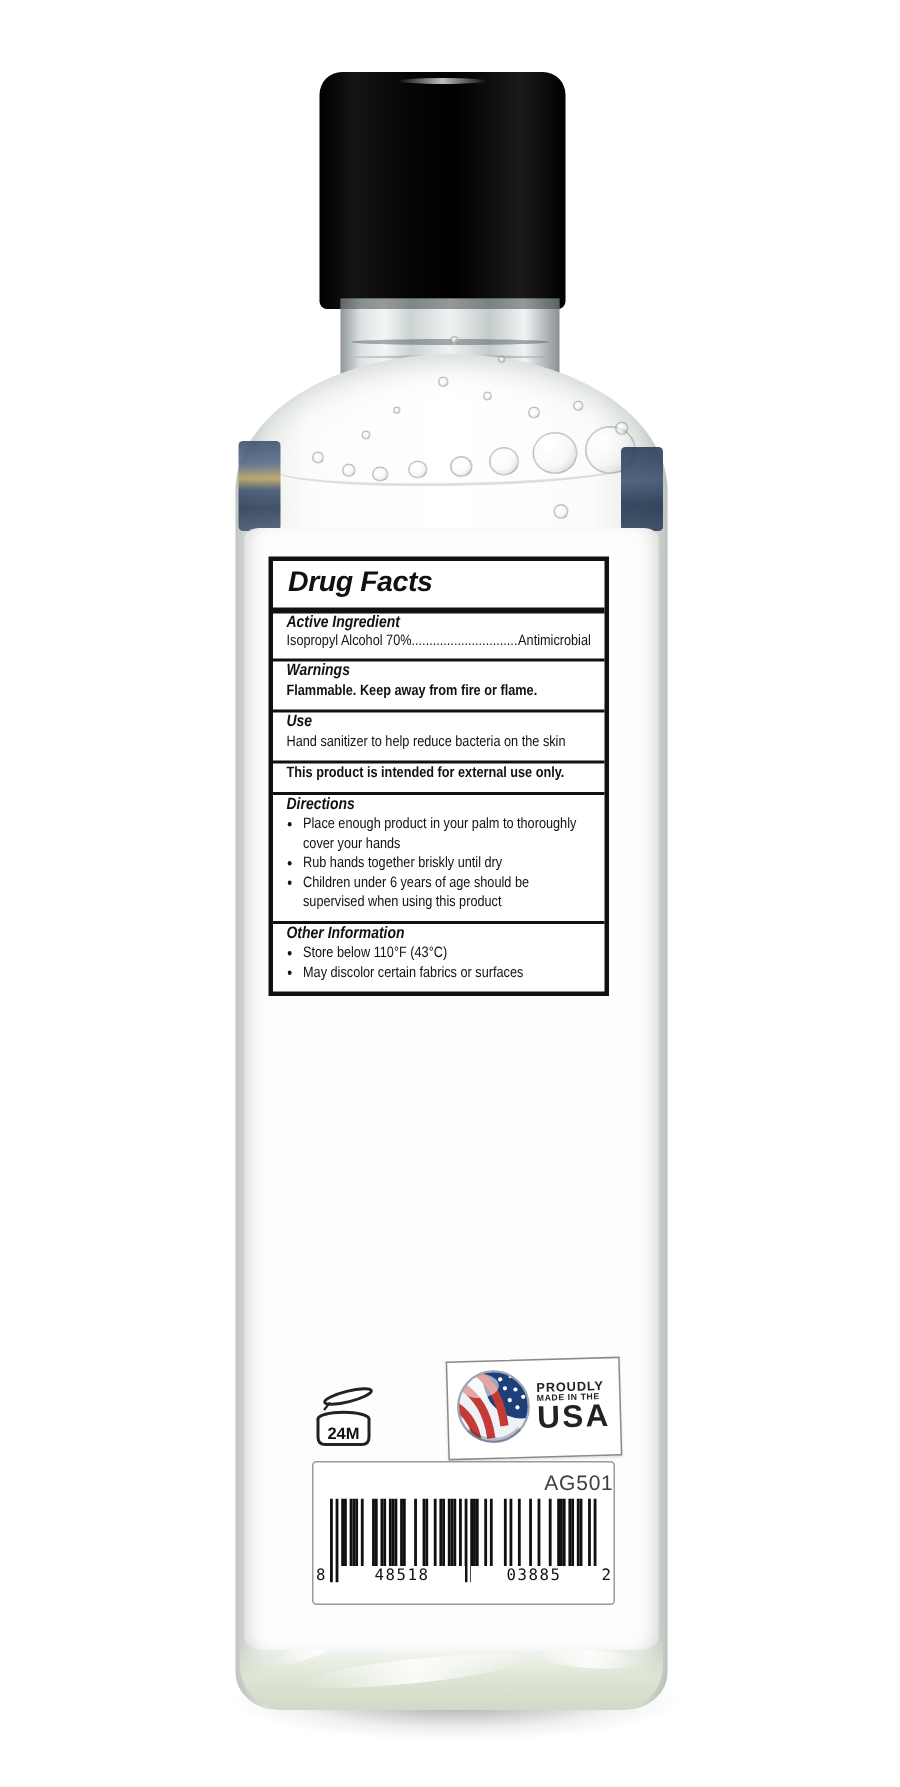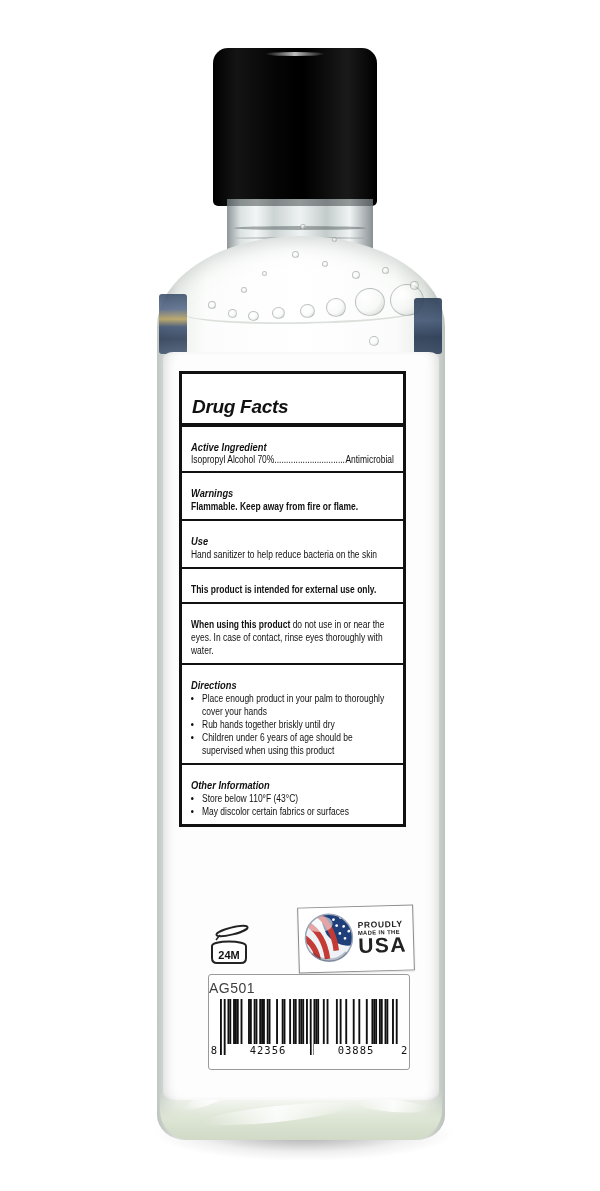--- a/index.html
+++ b/index.html
@@ -49,22 +49,22 @@
   .streak { position:absolute; border-radius:50%;
     background:linear-gradient(90deg, rgba(255,255,255,0), rgba(255,255,255,.85), rgba(255,255,255,0)); }
 
   
   .label { position:absolute; left:163px; top:352px; width:276px; height:748px; background:#fdfdfd;
     border-radius:10px 10px 12px 12px / 7px 7px 9px 9px;
     box-shadow:inset 10px 0 14px -10px rgba(0,0,0,.20), inset -10px 0 14px -10px rgba(0,0,0,.20); }
 
   
   .df { position:absolute; left:16px; top:19px; width:227px; border:3px solid #111; background:#fff; color:#111; }
-  .df-title { font-size:19px; font-weight:bold; font-style:italic; padding:22px 10px 5px; border-bottom:4px solid #111; letter-spacing:-.3px; }
-  .sec { padding:14px 9px 6px; border-top:2px solid #111; }
+  .df-title { font-size:19px; font-weight:bold; font-style:italic; padding:4px 10px 5px; border-bottom:4px solid #111; letter-spacing:-.3px; }
+  .sec { padding:0 9px 6px; border-top:2px solid #111; }
   .sec.first { border-top:none; }
   .cx { width:118%; transform:scaleX(.847); transform-origin:0 0; }
   .h { font-size:11px; font-weight:bold; font-style:italic; margin-bottom:1px; }
   .t { font-size:10px; line-height:1.3; }
   .t b { font-weight:bold; }
   .row { display:flex; align-items:baseline; font-size:10px; }
   .leader { flex:1; overflow:hidden; white-space:nowrap; font-size:10px; }
   .leader::after { content:"....................................................................."; }
   ul.bl { list-style:disc; padding-left:13px; font-size:10px; line-height:1.3; }
   ul.bl li { margin:0; }
@@ -79,21 +79,21 @@
     transform:rotate(-1.6deg); display:flex; align-items:center; padding:4px 5px; gap:4px;
     box-shadow:0 1px 2px rgba(0,0,0,.12); }
   .usa-txt { color:#222; line-height:1.05; }
   .usa-l1 { font-size:8.5px; font-weight:bold; letter-spacing:.6px; }
   .usa-l2 { font-size:5.8px; font-weight:bold; letter-spacing:.4px; }
   .usa-l3 { font-size:21px; font-weight:bold; letter-spacing:1.5px; margin-top:-1px; }
 
   
   .bcbox { position:absolute; left:45px; top:622px; width:202px; height:96px; border:1.5px solid #9a9a9a; border-radius:3px;
     background:#fff; }
-  .pcode { text-align:left; font-size:14px; color:#3f3f3f; letter-spacing:.5px; margin-top:5px; }
+  .pcode { text-align:right; font-size:14px; color:#3f3f3f; letter-spacing:.5px; margin-top:5px; }
   .barcode { position:relative; width:178px; height:56px; margin:3px auto 0; }
   .bc-g { position:absolute; bottom:-1px; height:12px; background:#fff; text-align:center;
     font-family:"DejaVu Sans Mono", monospace; font-size:10.5px; line-height:12px; color:#111; letter-spacing:1px; }
   .bc-g1 { left:6px; width:84px; }
   .bc-g2 { left:94px; width:84px; }
   .bc-d { position:absolute; bottom:-1px; font-family:"DejaVu Sans Mono", monospace; font-size:10.5px; line-height:12px; color:#111; }
   .bc-d0 { right:100%; margin-right:3px; }
   .bc-dc { left:100%; margin-left:3px; }
 </style>
 </head>
@@ -167,27 +167,20 @@
           <div class="t">Hand sanitizer to help reduce bacteria on the skin</div>
         </div>
       </div>
 
       <div class="sec">
         <div class="cx">
           <div class="t" style="font-weight:bold;">This product is intended for external use only.</div>
         </div>
       </div>
 
-      <div class="sec">
-        <div class="cx">
-          <div class="t">
-            <b>When using this product</b><span> do not use in or near the eyes. In case of contact, rinse eyes thoroughly with water.</span>
-          </div>
-        </div>
-      </div>
 
 
 
       <div class="sec">
         <div class="cx">
           <div class="h">Directions</div>
           <ul class="bl">
             <li>Place enough product in your palm to thoroughly cover your hands</li>
             <li>Rub hands together briskly until dry</li>
             <li>Children under 6 years of age should be supervised when using this product</li>
@@ -306,20 +299,20 @@
               <rect x="153.34" y="0" width="1.87" height="56" fill="#101010"></rect>
               <rect x="155.21" y="0" width="1.87" height="56" fill="#101010"></rect>
               <rect x="158.95" y="0" width="1.87" height="56" fill="#101010"></rect>
               <rect x="160.82" y="0" width="1.87" height="56" fill="#101010"></rect>
               <rect x="164.56" y="0" width="1.87" height="56" fill="#101010"></rect>
               <rect x="166.43" y="0" width="1.87" height="56" fill="#101010"></rect>
               <rect x="172.04" y="0" width="1.87" height="56" fill="#101010"></rect>
               <rect x="175.78" y="0" width="1.87" height="56" fill="#101010"></rect>
             </svg></span>
         <span class="bc-d bc-d0">8</span>
-        <span class="bc-g bc-g1">42356</span>
+        <span class="bc-g bc-g1">48518</span>
         <span class="bc-g bc-g2">03885</span>
         <span class="bc-d bc-dc">2</span>
       </div>
     </div>
 
   </div>
 </div>
 
 </body></html>

